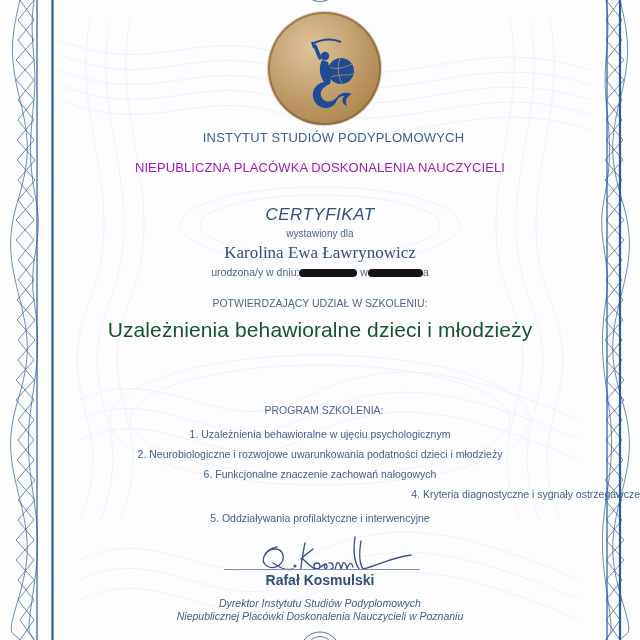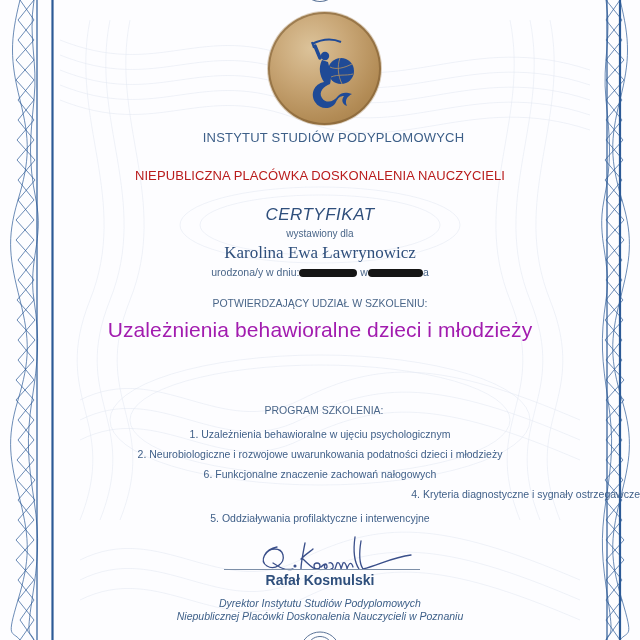--- a/index.html
+++ b/index.html
@@ -20,30 +20,30 @@
     .medal {
       position: absolute; left: 268px; top: 12px; width: 113px; height: 113px;
       border-radius: 50%;
       background: radial-gradient(circle at 38% 32%, #dcc39a 0%, #c9a777 35%, #b28b55 70%, #9c7744 100%);
       box-shadow: inset 0 0 0 2px rgba(120,88,45,0.55), 0 0 0 1px rgba(180,150,110,0.45);
     }
     .medal svg { position: absolute; left: 0; top: 0; width: 113px; height: 113px; }
 
     .center { position: absolute; left: 0; right: 0; text-align: center; color: #3a5a82; }
     .inst1 { top: 130px; font-size: 13px; letter-spacing: 0.2px; color: #3d5f88; margin-left: 27px; }
-    .inst2 { top: 168px; font-size: 13px; letter-spacing: 0.1px; color: #b91c1c; }
+    .inst2 { top: 160px; font-size: 13px; letter-spacing: 0.1px; color: #a21caf; }
     .cert-title { top: 205px; font-size: 17px; letter-spacing: 0.5px; color: #2f4f7c; font-style: italic; }
     .issued { top: 228px; font-size: 10px; color: #4a6689; }
     .recipient { top: 243px; font-size: 17px; color: #2f4f7c; font-family: Liberation Serif, serif; }
     .born-row { position: absolute; top: 266px; left: 0; right: 0; text-align: center; font-size: 10.5px; color: #4a6689; }
     .redact { display: inline-block; height: 8px; background: #151515; border-radius: 4px; vertical-align: middle; }
     .redact.r1 { width: 58px; }
     .redact.r2 { width: 55px; }
     .confirm { top: 297px; font-size: 10.5px; color: #4a6689; }
-    .course { top: 318px; font-size: 21px; color: #a21caf; letter-spacing: 0.1px; }
+    .course { top: 318px; font-size: 21px; color: #14532d; letter-spacing: 0.1px; }
 
     .program-head { top: 404px; font-size: 10.5px; color: #4a6689; padding-left: 8px; }
     .program-list { position: absolute; left: 0; right: 0; top: 424px; text-align: center; color: #3f5f88; font-size: 10.5px; }
     .program-list .item { display: block; height: 20px; line-height: 20px; }
     .program-list .item:nth-child(4) { height: 20px; text-align: right; }
     .program-list .item:nth-child(5) { margin-top: 4px; }
 
     .signature { position: absolute; left: 255px; top: 533px; width: 160px; height: 45px; }
     .sig-line { position: absolute; left: 224px; top: 569px; width: 196px; height: 1px; background: #7d8fa8; }
     .signer { top: 572px; font-size: 14px; font-weight: bold; color: #2f4f7c; }

